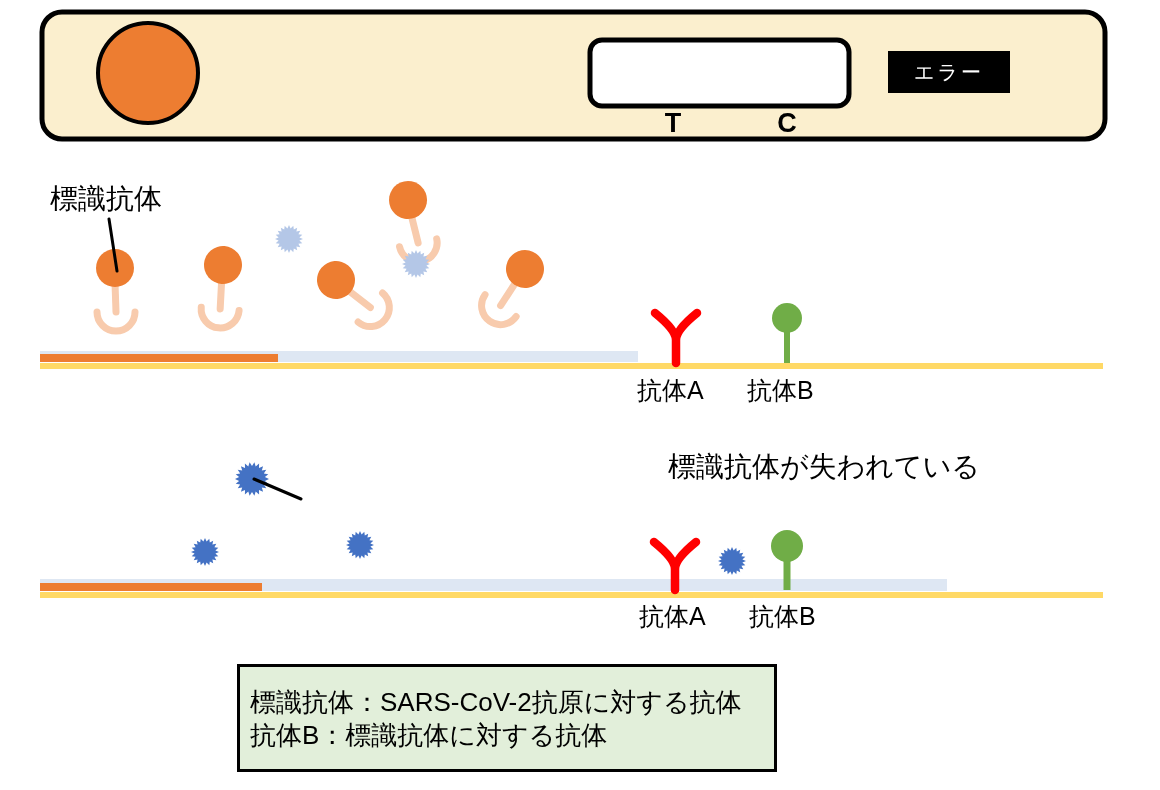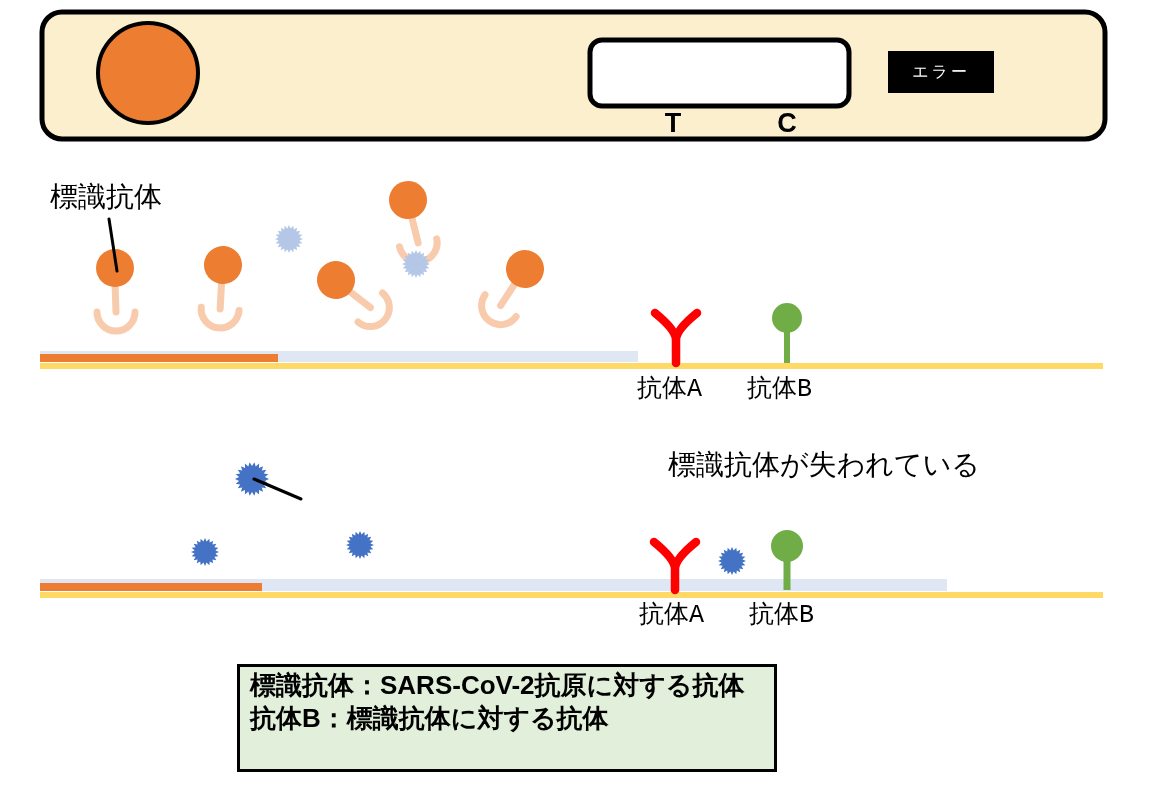--- a/index.html
+++ b/index.html
@@ -21,32 +21,32 @@
   .strip-orange{fill:var(--orange);}
   .strip-yellow{fill:var(--yellow);}
   .ab-arm{stroke:var(--peach);stroke-width:7;fill:none;stroke-linecap:round;}
   .ab-head{fill:var(--orange);}
   .star-light{fill:var(--light-blue);}
   .star-dark{fill:var(--blue);}
   .pointer{stroke:#000;stroke-width:3;stroke-linecap:round;}
   .red-y{stroke:var(--red);stroke-width:8.5;fill:none;stroke-linecap:round;stroke-linejoin:round;}
   .green-stem{stroke:var(--green);stroke-linecap:butt;}
   .green-head{fill:var(--green);}
-  .txt{position:absolute;font-size:28px;line-height:30px;white-space:nowrap;font-family:Liberation Mono, monospace;}
+  .txt{position:absolute;font-size:28px;line-height:30px;white-space:nowrap;}
   .small-txt{font-size:25px;}
   .tc{position:absolute;width:34px;text-align:center;font-weight:bold;font-size:27px;}
   .error-badge{
-    position:absolute;left:888px;top:51px;width:106px;height:42px;
+    position:absolute;left:888px;top:51px;width:122px;height:42px;
     background:#000;color:#fff;display:flex;align-items:center;justify-content:center;
-    font-size:16px;letter-spacing:3px;
+    font-size:20px;letter-spacing:3px;
   }
   .legend-box{
     position:absolute;left:237px;top:664px;width:540px;height:108px;
     box-sizing:border-box;background:var(--legend-bg);border:3px solid #000;
-    padding:2px 10px;font-size:26px;line-height:33px;font-weight:bold;
+    padding:19px 10px;font-size:26px;line-height:33px;
   }
   .legend-line{white-space:nowrap;}
 </style>
 </head>
 <body>
 
 <div class="stage">
 
   <svg width="1160" height="790" viewBox="0 0 1160 790">
     <defs>

